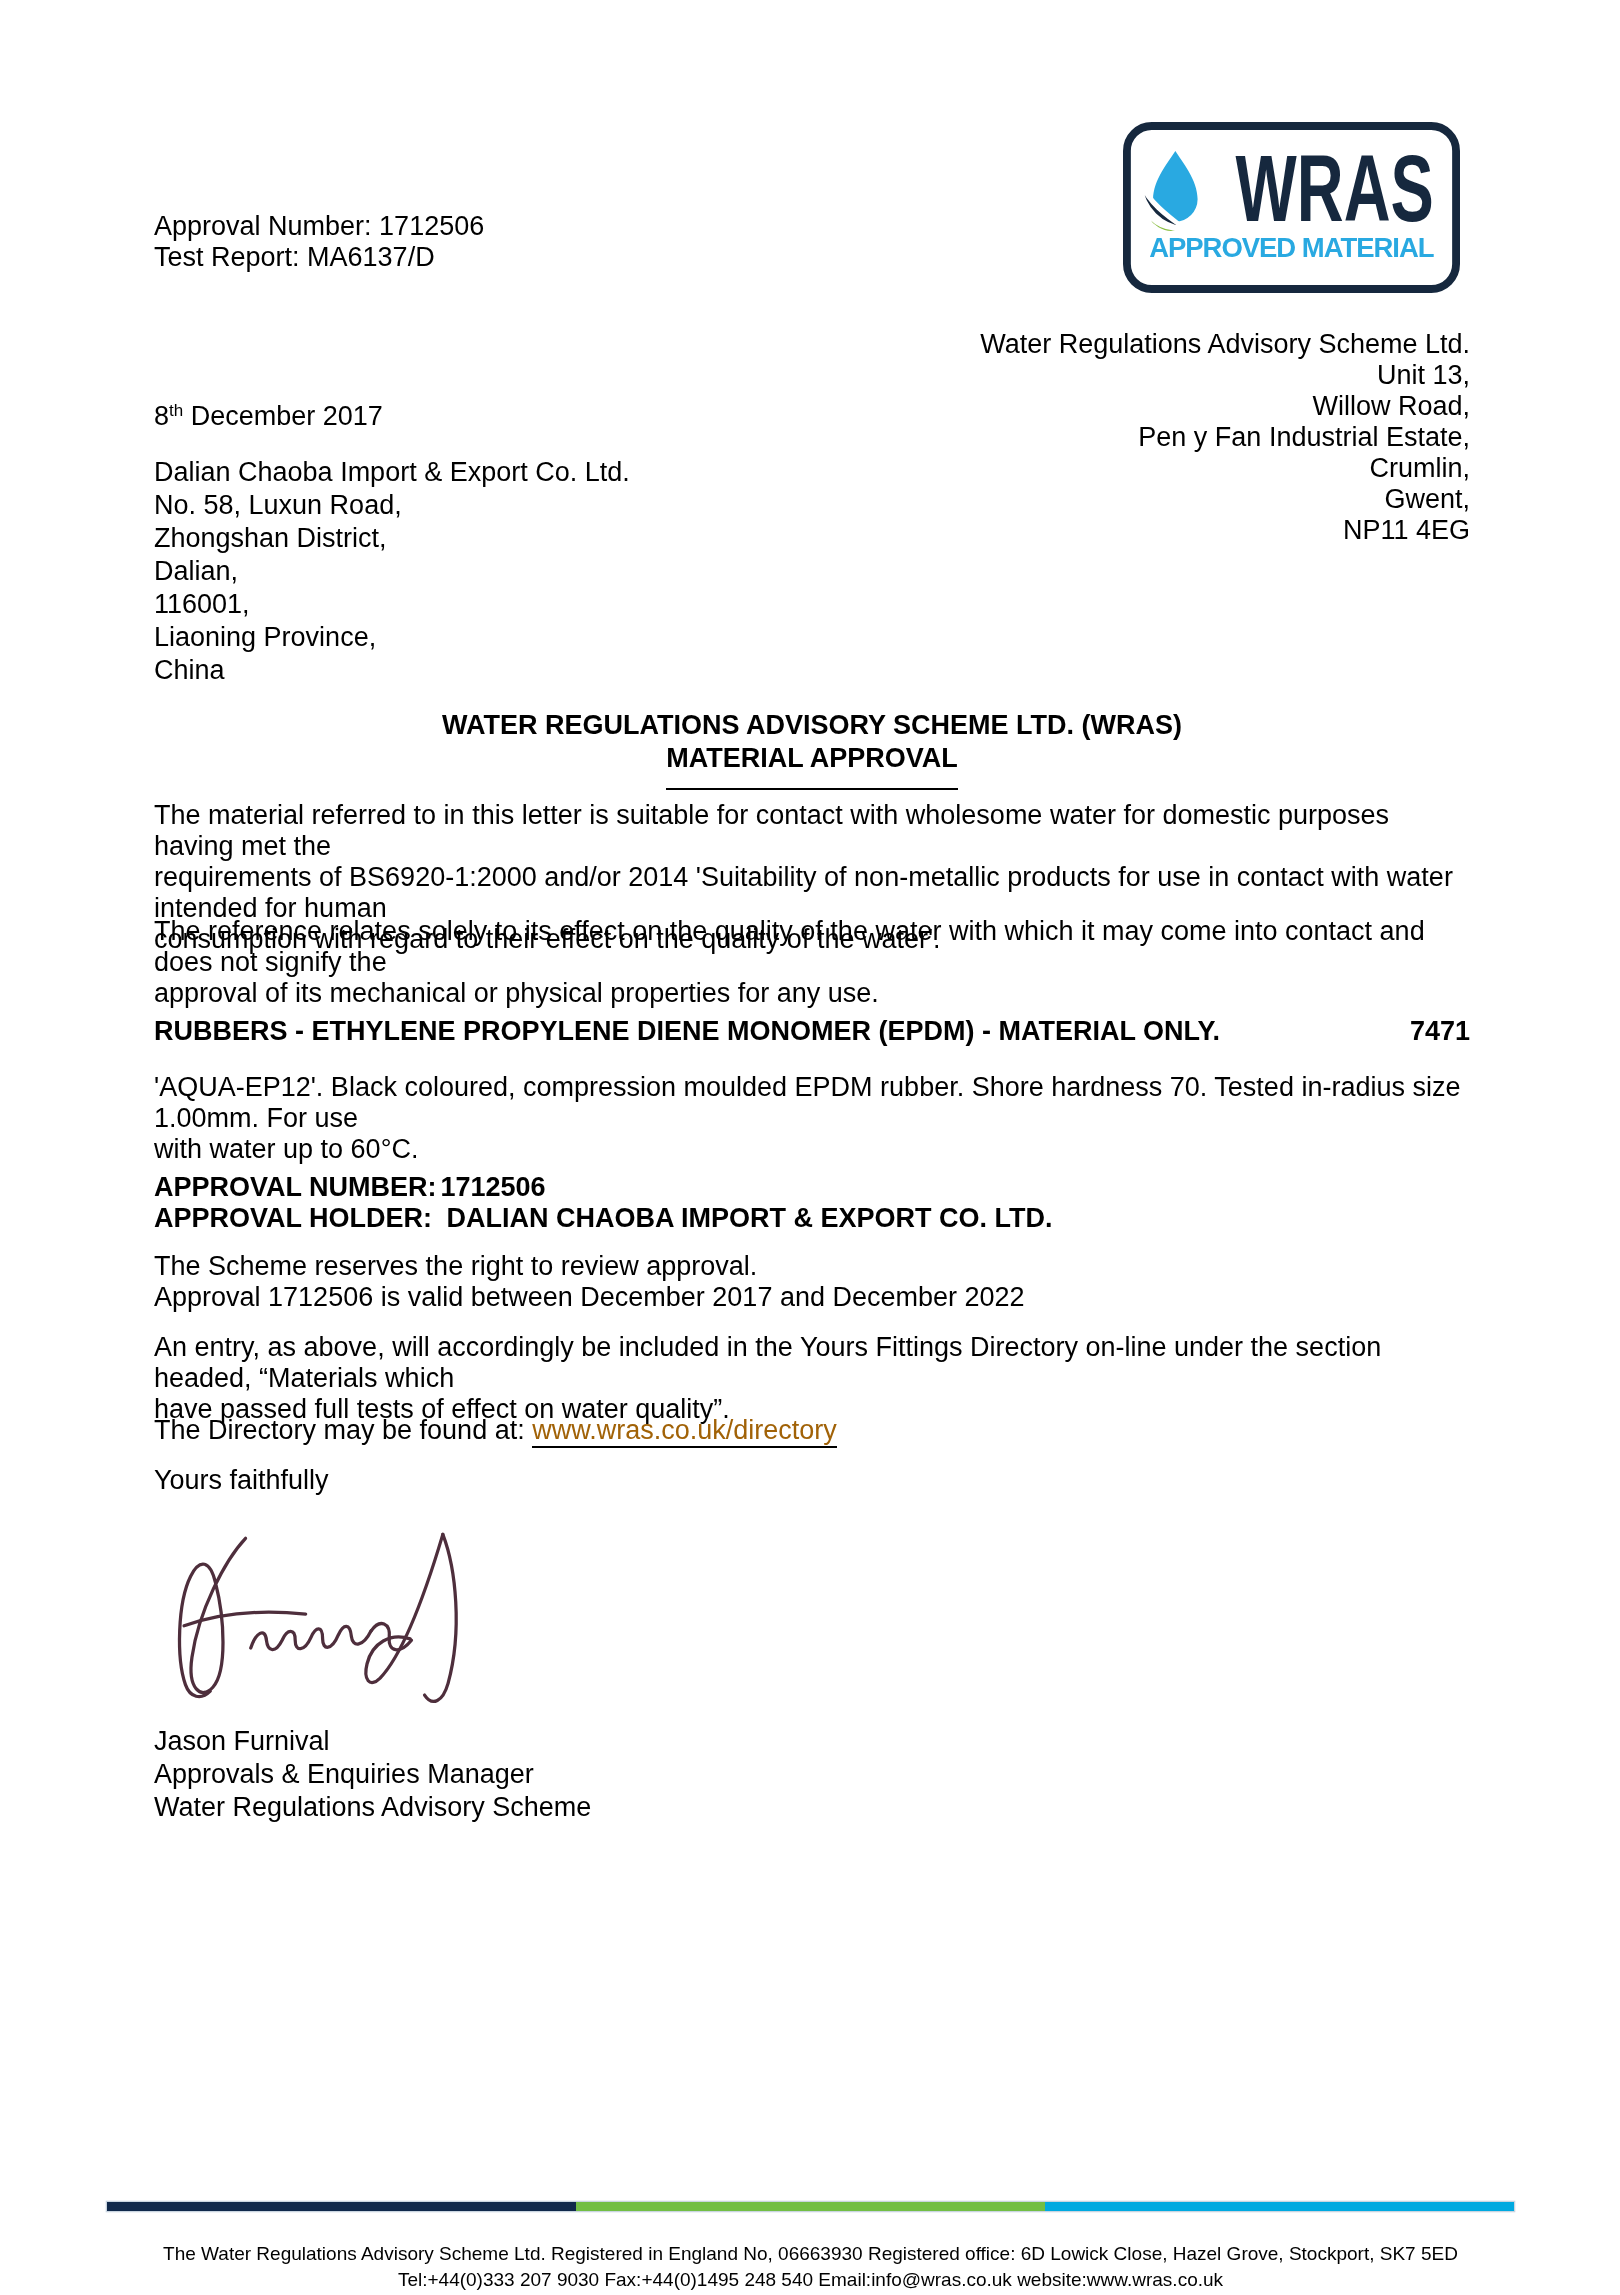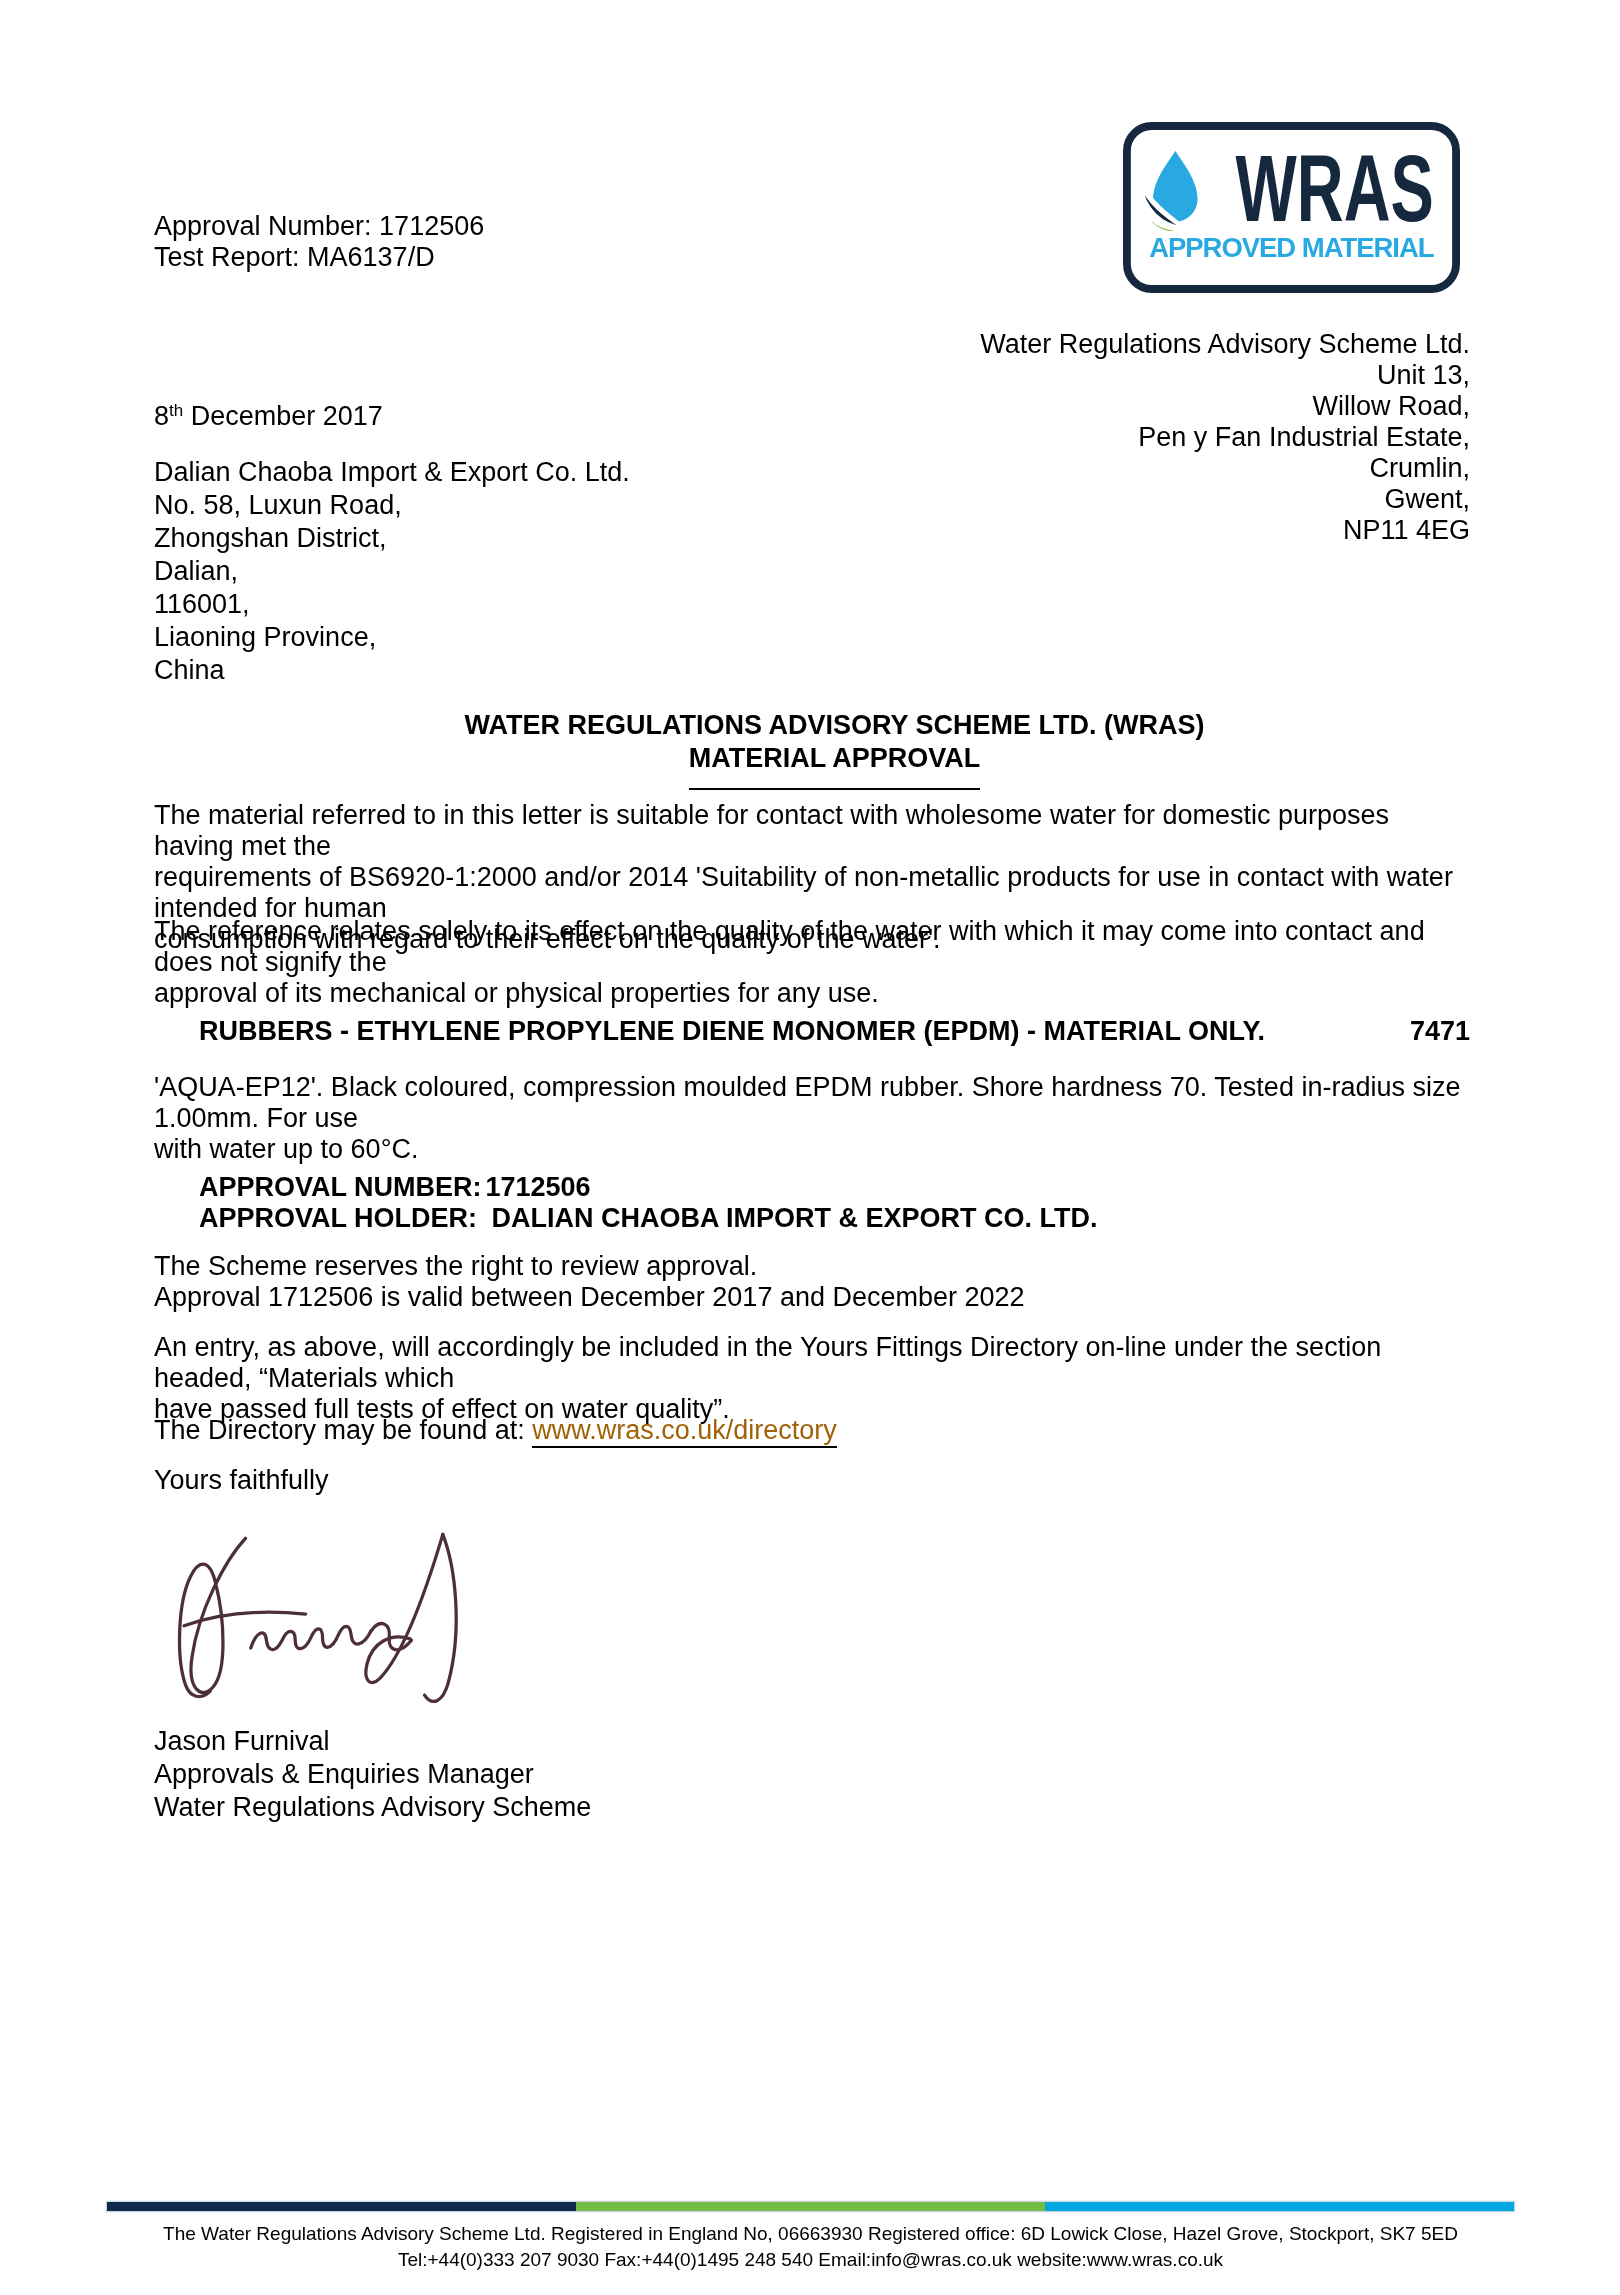--- a/index.html
+++ b/index.html
@@ -7,22 +7,22 @@
     position: relative;
     width: 1621px;
     height: 2295px;
     background: #ffffff;
     font-family: "Liberation Sans", sans-serif;
     color: #000000;
     overflow: hidden;
   }
   .abs { position: absolute; }
   .t  { font-size: 27px; line-height: 31px; }
-  .sm { font-size: 19px; line-height: 25.5px; }
-  .b  { font-weight: bold; margin-left: 45px; }
+  .sm { font-size: 19px; line-height: 25.5px; margin-top: 20px; }
+  .b  { font-weight: bold; }
   .preline { white-space: pre-line; }
   .right { text-align: right; }
   .center { text-align: center; }
   sup { font-size: 17px; line-height: 0; vertical-align: 9.2px; }
   .underline-heavy {
     display: inline-block;
     border-bottom: 2.6px solid #000;
     padding-bottom: 14px;
   }
   .link-underline {

